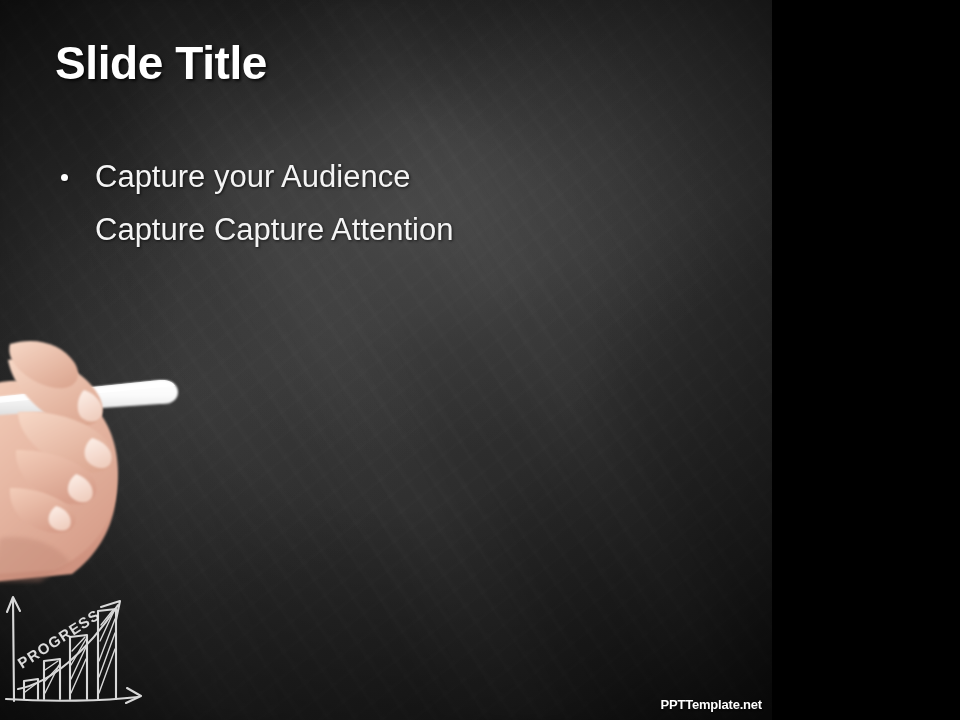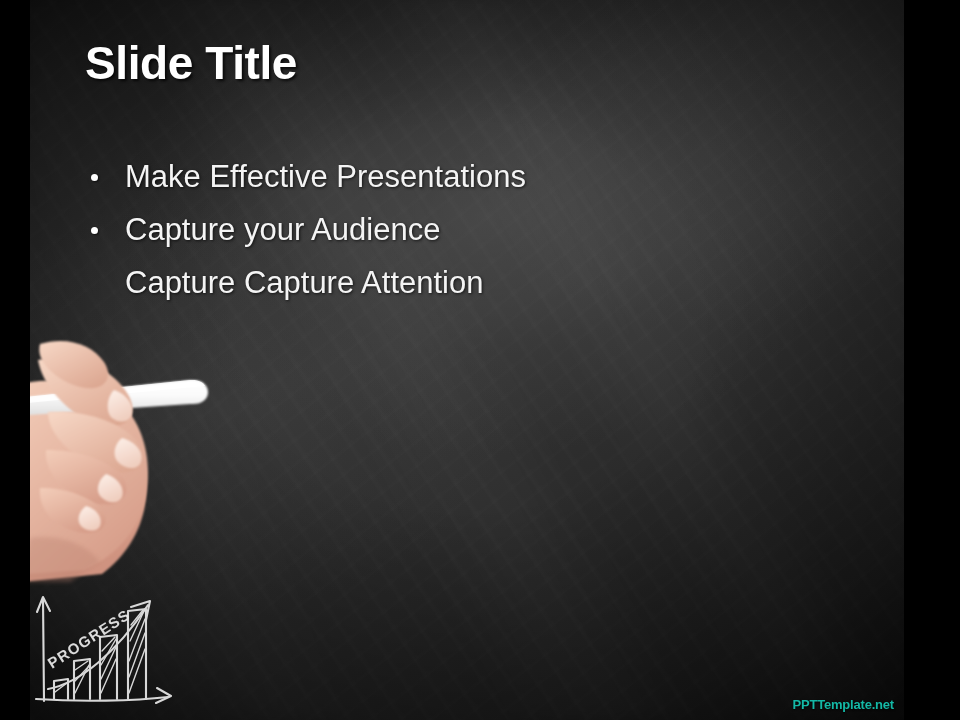--- a/index.html
+++ b/index.html
@@ -7,26 +7,25 @@
     padding: 0;
     background: #000;
   }
   body {
     font-family: "Liberation Sans", sans-serif;
   }
 
   
   .slide {
     position: relative;
-    width: 874px;
+    width: 772px;
     height: 720px;
     overflow: hidden;
     background-color: #2c2c2c;
     user-select: none;
-    margin-left: 30px;
   }
 
   
   .board-base {
     position: absolute;
     inset: 0;
     background:
       radial-gradient(ellipse 58% 46% at 52% 30%, rgba(88,88,88,0.55) 0%, rgba(70,70,70,0.28) 42%, rgba(0,0,0,0) 72%),
       radial-gradient(ellipse 40% 34% at 78% 22%, rgba(82,82,82,0.35) 0%, rgba(0,0,0,0) 70%),
       radial-gradient(ellipse 46% 40% at 22% 56%, rgba(74,74,74,0.25) 0%, rgba(0,0,0,0) 72%),
@@ -130,42 +129,38 @@
     height: 140px;
   }
 
   
   .watermark {
     position: absolute;
     right: 10px;
     bottom: 8px;
     font-size: 13px;
     font-weight: bold;
-    color: #14b8a6;
+    color: #ffffff;
     letter-spacing: -0.2px;
     text-shadow: 0 1px 2px rgba(0,0,0,0.9);
   }
 </style>
 </head>
 <body>
 
 <div class="slide">
 
   <div class="board-base"></div>
   <div class="board-smudge"></div>
   <div class="board-streaks"></div>
   <div class="board-vignette"></div>
 
   <div class="title">Slide Title</div>
 
   <ul class="body-list">
-    <li class="bullet-row">
-      <span class="dot"></span>
-      <span>Make Effective Presentations</span>
-    </li>
     <li class="bullet-row">
       <span class="dot"></span>
       <span>Capture your Audience</span>
     </li>
     <li class="bullet-row no-dot">
       
       <span>Capture Capture Attention</span>
     </li>
   </ul>
 

